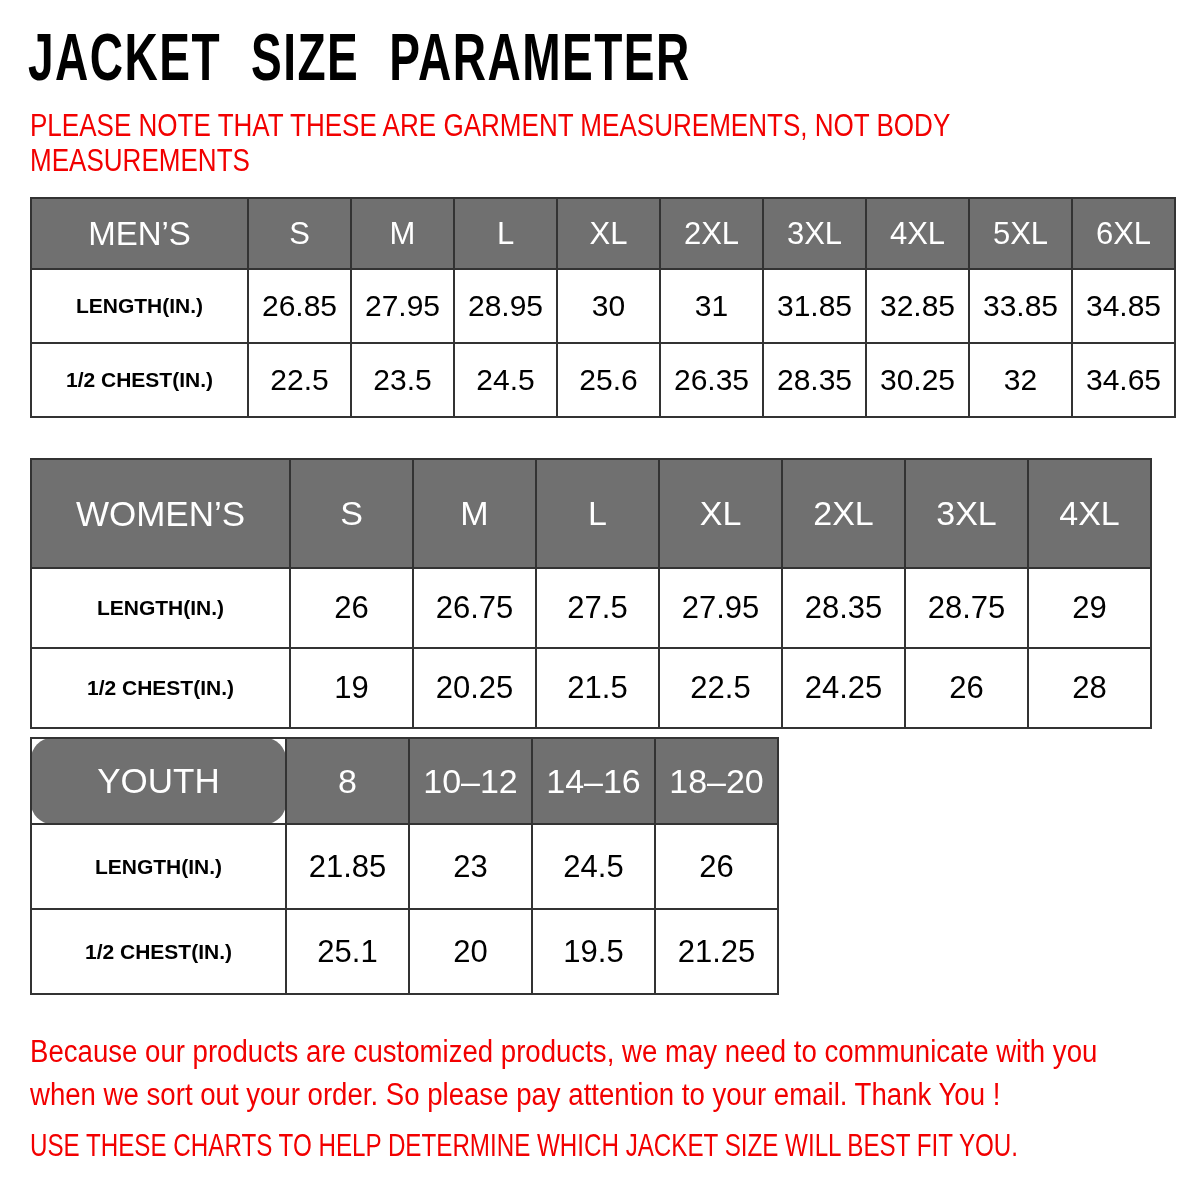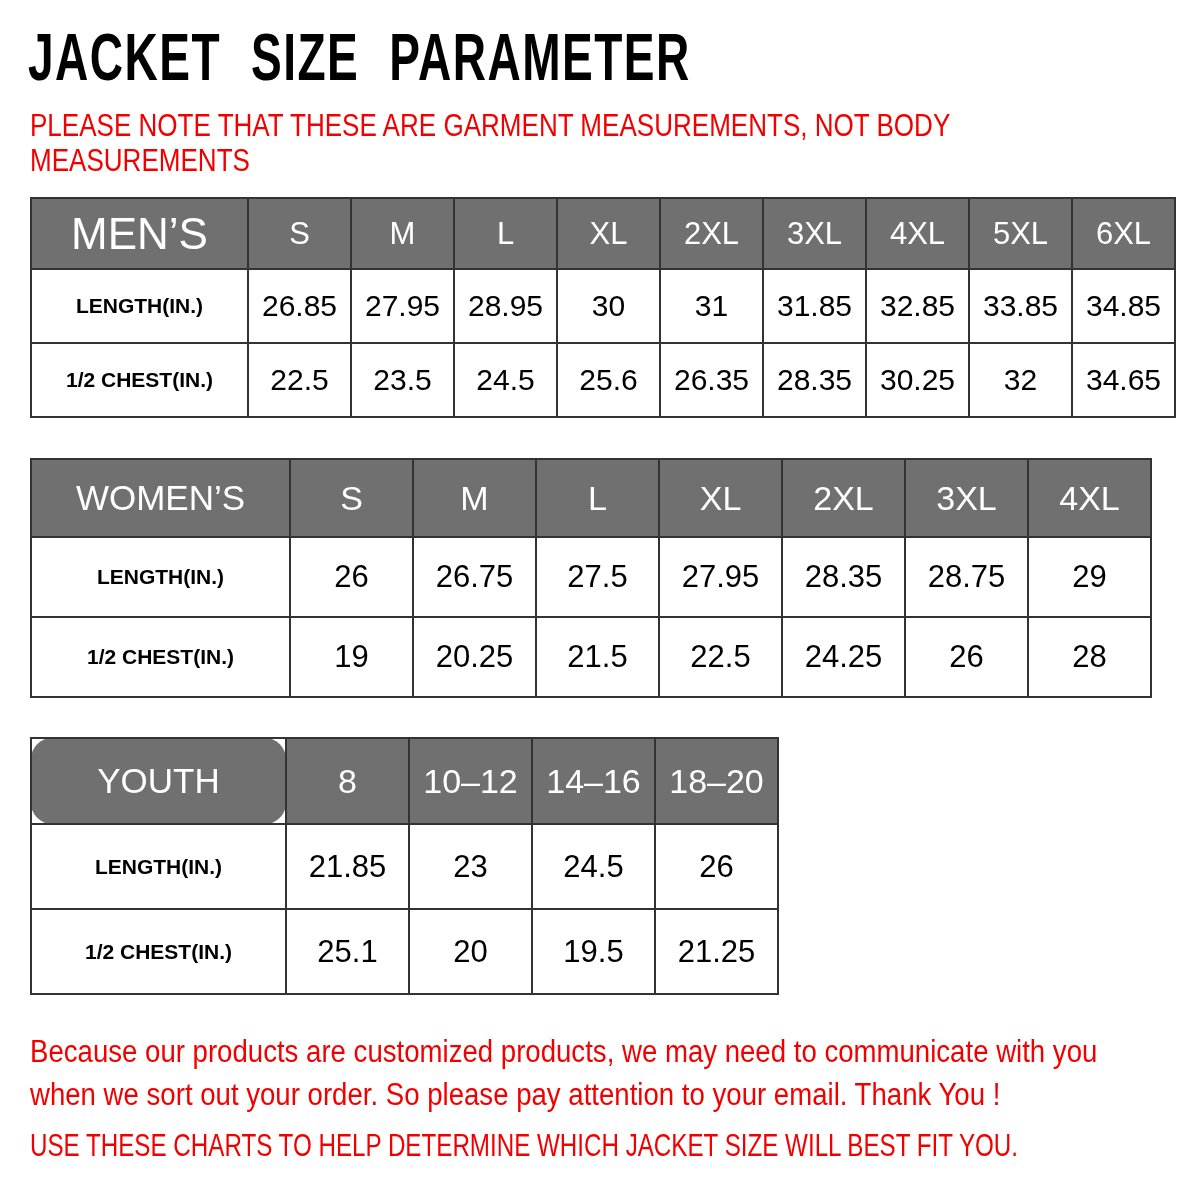--- a/index.html
+++ b/index.html
@@ -50,24 +50,24 @@
     font-weight:normal;
   }
   table.size-table th.group { font-weight:normal; }
   table.size-table td.row-label {
     font-weight:bold; font-size:21px; letter-spacing:0;
   }
   table.size-table td.value { font-size:30px; }
 
   
   #tbl-mens th { height:71px; font-size:31px; }
-  #tbl-mens th.group { font-size:44px; }
+  #tbl-mens th.group { font-size:33px; }
   #tbl-mens td { height:74px; }
 
-  #tbl-womens th { height:78px; font-size:34px; }
+  #tbl-womens th { height:109px; font-size:34px; }
   #tbl-womens th.group { font-size:35px; }
   #tbl-womens td { height:80px; }
   #tbl-womens td.value { font-size:31px; }
 
   #tbl-youth th { height:86px; font-size:34px; }
   #tbl-youth th.group { font-size:35px;border-radius:21px; }
   #tbl-youth td { height:85px; }
   #tbl-youth td.value { font-size:31px;margin-top:24px; }
 
   .note-bottom {

